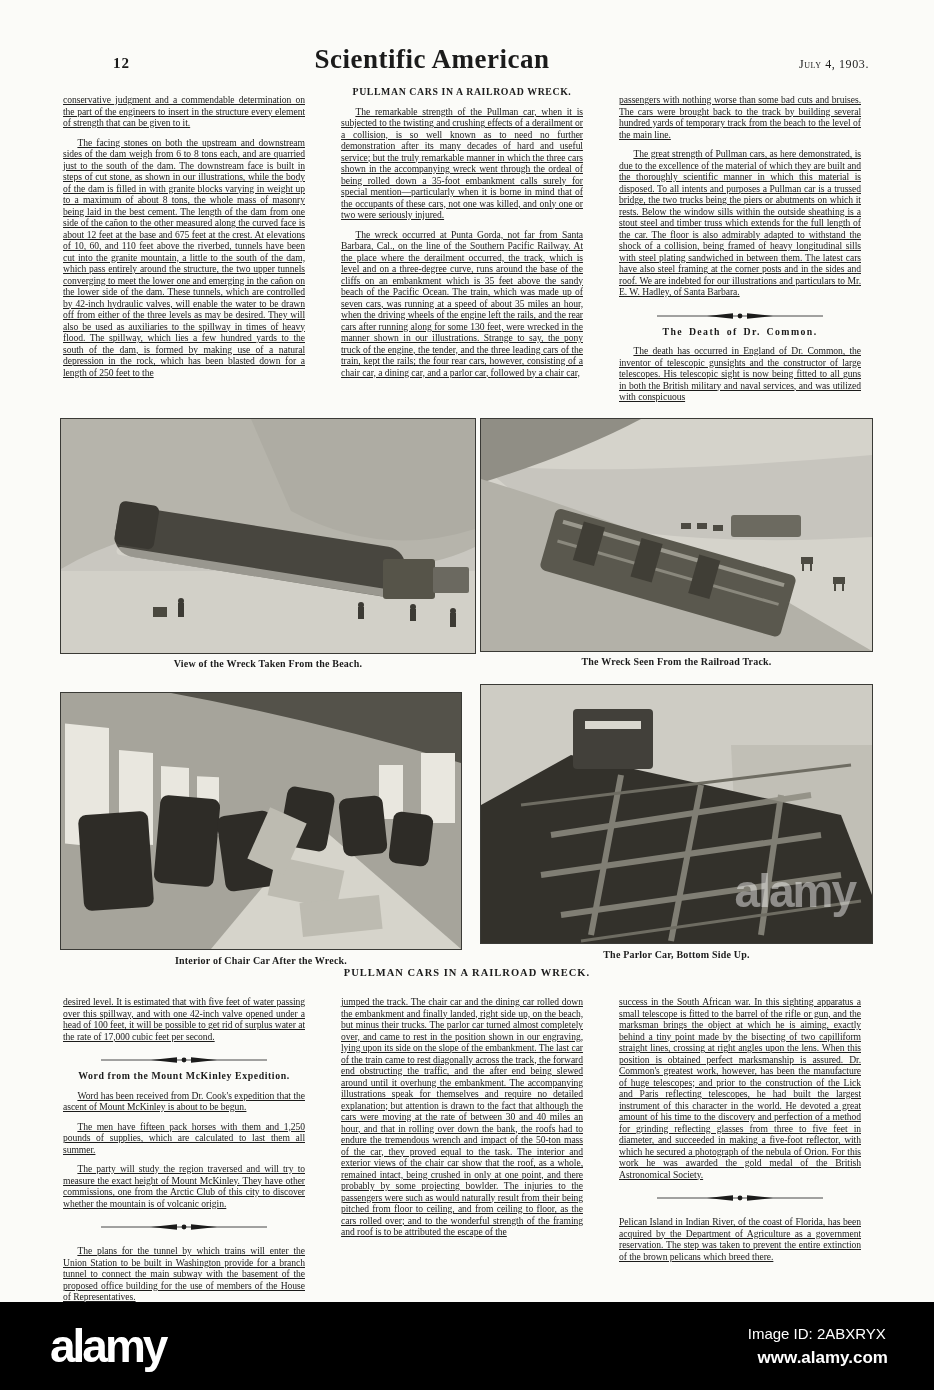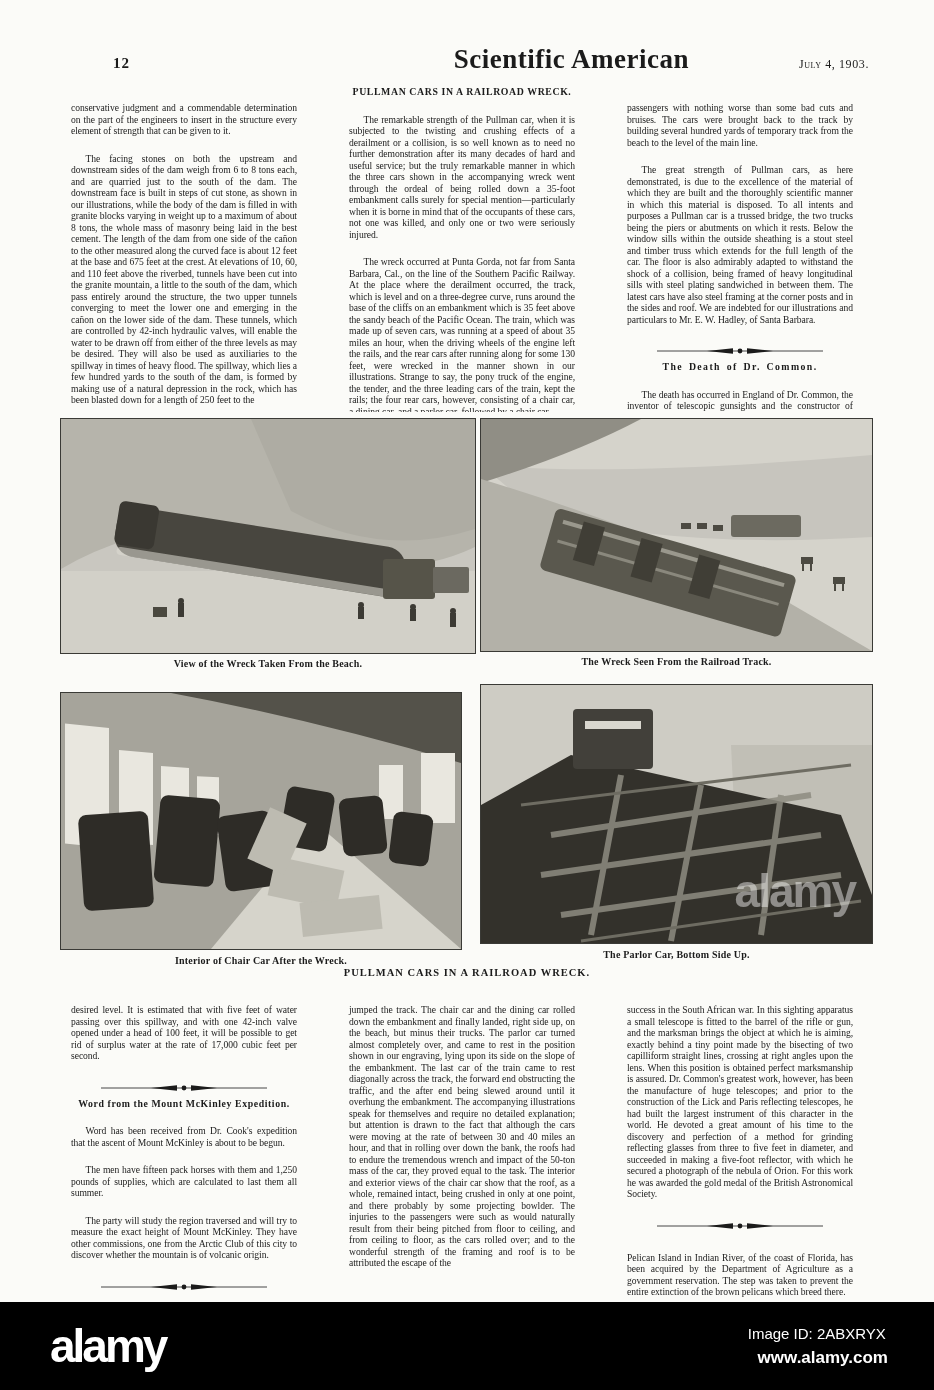--- a/index.html
+++ b/index.html
@@ -2,32 +2,32 @@
 <html><head>
 <meta charset="utf-8">
 <style>
   html,body{margin:0;padding:0;background:#e9e9e6;}
   .page{
     position:relative;width:934px;height:1390px;margin:0 auto;
     background:#fbfbf8;overflow:hidden;
     font-family:"Liberation Serif","DejaVu Serif",serif;color:#1b1b1b;
   }
   
-  .masthead{position:absolute;top:44px;left:55px;width:814px;display:flex;align-items:baseline;gap:30px;}
+  .masthead{position:absolute;top:44px;left:55px;width:814px;display:flex;align-items:baseline;}
   .page-num{width:90px;font-size:15px;font-weight:bold;letter-spacing:1px;padding-left:58px;box-sizing:border-box;}
-  .journal-title{flex:1;text-align:right;font-size:27px;font-weight:bold;letter-spacing:.5px;}
+  .journal-title{flex:1;text-align:center;font-size:27px;font-weight:bold;letter-spacing:.5px;}
   .issue-date{width:150px;text-align:right;font-size:12px;letter-spacing:.6px;font-variant:small-caps;}
   
   .three-col{position:absolute;left:55px;width:814px;display:flex;overflow:hidden;}
   .top-text{top:86px;height:326px;}
   .bottom-text{top:988px;height:318px;}
   .col{width:258px;box-sizing:border-box;text-align:justify;
        font-size:9.6px;line-height:11.5px;letter-spacing:-.05px;}
   .col + .col{margin-left:20px;padding-left:0;}
-  .col p{margin:16px;}
+  .col p{margin:8px;text-decoration:underline;}
   .col p.ind{text-indent:1.5em;}
   h3.art-head{margin:0 0 2px 0;text-align:center;font-size:9.8px;font-weight:bold;letter-spacing:.6px;}
   h3.art-head.spread{letter-spacing:1.4px;word-spacing:2px;}
   .orn{display:flex;justify-content:center;align-items:center;height:20px;}
   
   .plates{position:absolute;top:418px;left:0;width:934px;height:566px;}
   figure{margin:0;position:absolute;}
   .photo-frame{display:block;border:1px solid #3a3a36;background:#c8c6bf;}
   figcaption{position:absolute;left:0;right:0;text-align:center;font-size:10px;font-weight:bold;letter-spacing:.2px;}
   .plate-group-head{position:absolute;top:549px;left:0;width:934px;text-align:center;

